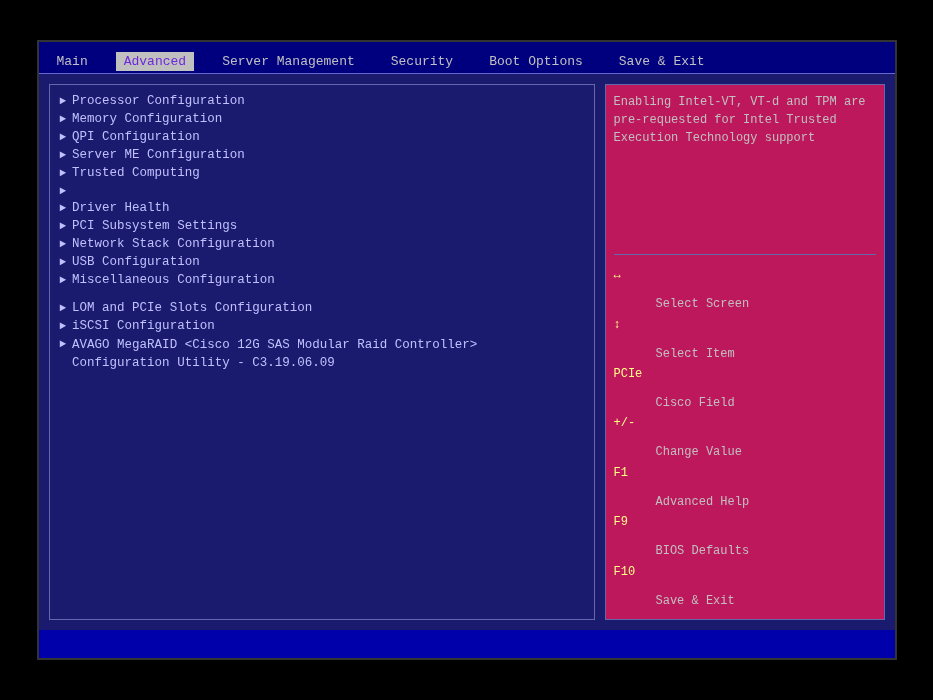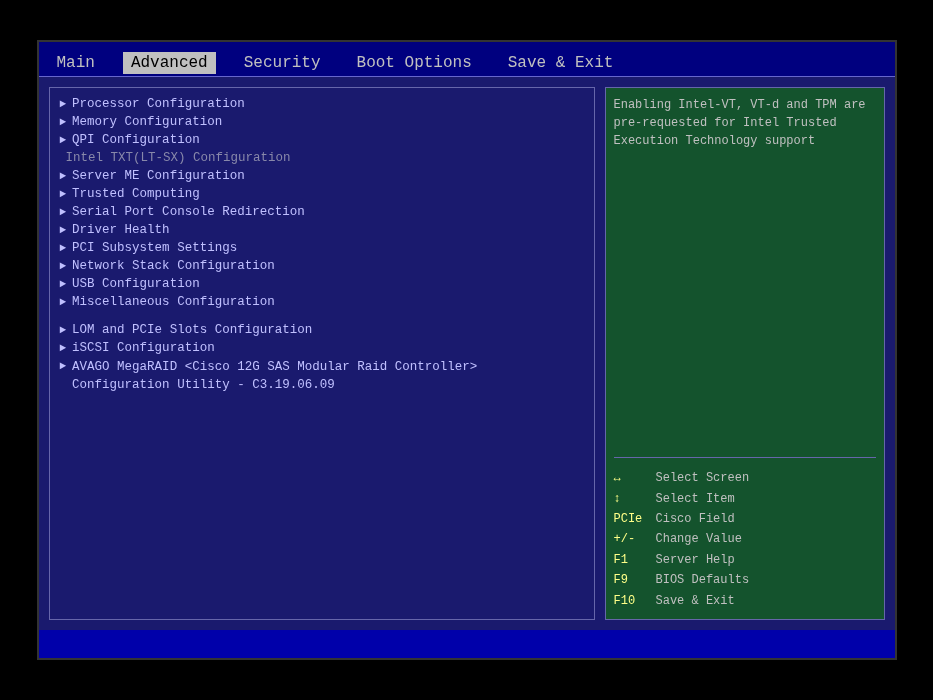--- a/index.html
+++ b/index.html
@@ -31,47 +31,47 @@
     }
     .menu-bar {
       background: #00007f;
       display: flex;
       padding: 2px 10px;
       gap: 20px;
       border-bottom: 1px solid #6666cc;
     }
     .menu-item {
       color: #c0c0c0;
-      font-size: 16px;
+      font-size: 13px;
       padding: 2px 8px;
       cursor: pointer;
     }
     .menu-item.active {
       background: #c0c0c0;
-      color: #000000;
+      color: #6d28d9;
     }
     .content-area {
       display: flex;
       flex: 1;
       margin: 10px;
       gap: 10px;
     }
     .left-panel {
       flex: 1;
       border: 1px solid #6666aa;
       background: #1a1a6e;
       padding: 8px 4px;
       display: flex;
       flex-direction: column;
       gap: 2px;
     }
     .right-panel {
       width: 280px;
       border: 1px solid #6666aa;
-      background: #14532d;
+      background: #be185d;
       padding: 8px;
       display: flex;
       flex-direction: column;
     }
     .menu-entry {
       display: flex;
       align-items: flex-start;
       color: #c0c0ff;
       font-size: 12.5px;
       padding: 1px 6px;
@@ -109,20 +109,21 @@
       display: flex;
       gap: 6px;
     }
     .key-help .key {
       min-width: 36px;
       color: #ffff88;
       font-size: 12px;
     }
     .key-help .key-desc {
       color: #c0c0c0;
+      margin-top: 29px;
     }
     .bottom-bar {
       background: #0000aa;
       height: 28px;
     }
     .menu-entry-multiline {
       display: flex;
       align-items: flex-start;
       color: #c0c0ff;
       font-size: 12.5px;
@@ -146,54 +147,50 @@
 <body>
 
 <div class="screen">
   <div class="title-bar">
     <span></span>
   </div>
   <div class="menu-bar">
 
   <div class="menu-item">Main</div>
       <div class="menu-item active">Advanced</div>
+      <div class="menu-item">Server Management</div>
       <div class="menu-item">Security</div>
       <div class="menu-item">Boot Options</div>
       <div class="menu-item">Save &amp; Exit</div>
     </div>
   <div class="content-area">
     <div class="left-panel">
 
     <div class="menu-entry">
           <span class="arrow">►</span>
           <span class="label">Processor Configuration</span>
         </div>
         <div class="menu-entry">
           <span class="arrow">►</span>
           <span class="label">Memory Configuration</span>
         </div>
         <div class="menu-entry">
           <span class="arrow">►</span>
           <span class="label">QPI Configuration</span>
         </div>
         <div class="menu-entry">
-          <span class="arrow" style="color: rgb(136, 136, 170);"> </span>
-          <span class="label" style="color: rgb(136, 136, 170);">Intel TXT(LT-SX) Configuration</span>
-        </div>
-        <div class="menu-entry">
           <span class="arrow">►</span>
           <span class="label">Server ME Configuration</span>
         </div>
         <div class="menu-entry">
           <span class="arrow">►</span>
           <span class="label">Trusted Computing</span>
         </div>
         <div class="menu-entry">
           <span class="arrow">►</span>
-          <span class="label">Serial Port Console Redirection</span>
         </div>
         <div class="menu-entry">
           <span class="arrow">►</span>
           <span class="label">Driver Health</span>
         </div>
         <div class="menu-entry">
           <span class="arrow">►</span>
           <span class="label">PCI Subsystem Settings</span>
         </div>
         <div class="menu-entry">
@@ -238,21 +235,21 @@
           <div class="key-row">
             <span class="key">PCIe</span>
             <span class="key-desc">Cisco Field</span>
           </div>
           <div class="key-row">
             <span class="key">+/-</span>
             <span class="key-desc">Change Value</span>
           </div>
           <div class="key-row">
             <span class="key">F1</span>
-            <span class="key-desc">Server Help</span>
+            <span class="key-desc">Advanced Help</span>
           </div>
           <div class="key-row">
             <span class="key">F9</span>
             <span class="key-desc">BIOS Defaults</span>
           </div>
           <div class="key-row">
             <span class="key">F10</span>
             <span class="key-desc">Save &amp; Exit</span>
           </div>
         </div>

